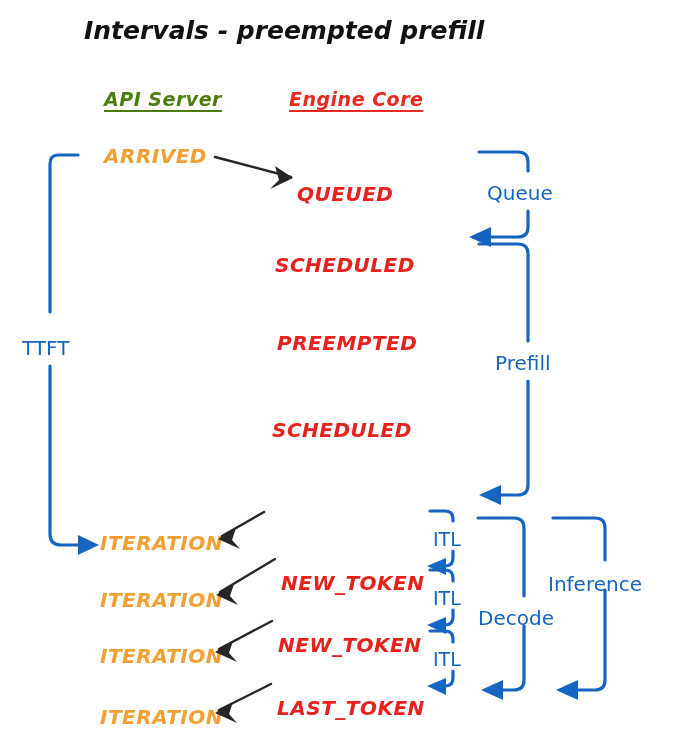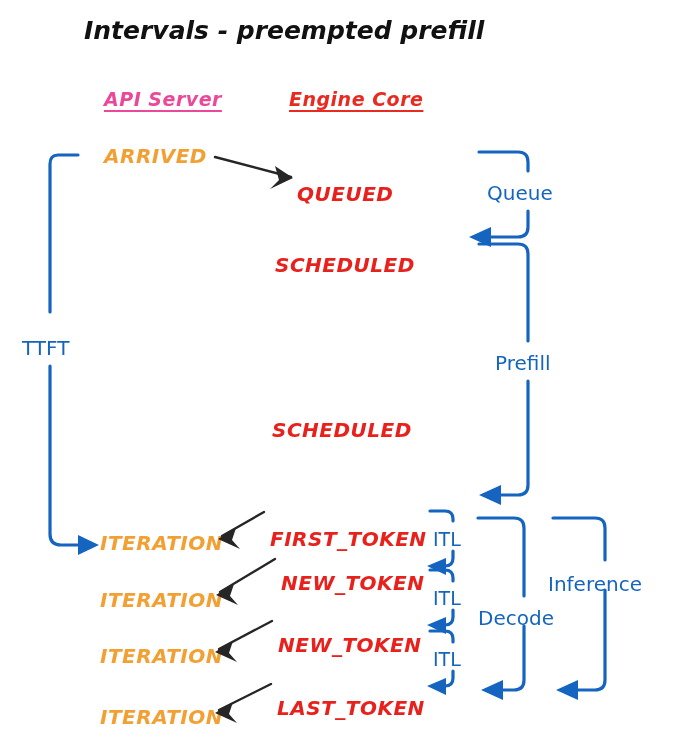--- a/index.html
+++ b/index.html
@@ -8,21 +8,21 @@
   .stage{position:absolute;inset:0;width:679px;height:750px;}
   .lbl{position:absolute;white-space:nowrap;line-height:1;}
 
   
   .hand{font-family:"DejaVu Sans", sans-serif;font-style:italic;font-weight:bold;
         letter-spacing:.5px;}
   .title{font-size:25px;color:#111111;left:84px;top:18px;letter-spacing:0px;}
 
   .hdr{font-size:19px;text-decoration:underline;text-underline-offset:4px;
        text-decoration-thickness:2px;}
-  .hdr-api{color:#ec4899;left:104px;top:90px;}
+  .hdr-api{color:#4d7c0f;left:104px;top:90px;}
   .hdr-eng{color:#E82A20;left:289px;top:90px;}
 
   .state{font-size:20px;}
   .ora{color:#F2A033;}
   .red{color:#E8211C;margin-top:24px;}
 
   .blue-lbl{position:absolute;color:#1565C0;font-family:"DejaVu Sans", sans-serif;
             font-weight:400;white-space:nowrap;line-height:1;}
   .blue-big{font-size:20px;}
   .blue-sm{font-size:19px;}
@@ -45,22 +45,22 @@
   <div class="lbl hand hdr hdr-eng">Engine Core</div>
 
   <div class="lbl hand state ora" style="left:104px;top:146px;">ARRIVED</div>
   <div class="lbl hand state ora" style="left:100px;top:533px;">ITERATION</div>
   <div class="lbl hand state ora" style="left:100px;top:590px;">ITERATION</div>
   <div class="lbl hand state ora" style="left:100px;top:646px;">ITERATION</div>
   <div class="lbl hand state ora" style="left:100px;top:707px;">ITERATION</div>
 
   <div class="lbl hand state red" style="left:297px;top:160px;">QUEUED</div>
   <div class="lbl hand state red" style="left:275px;top:231px;">SCHEDULED</div>
+  <div class="lbl hand state red" style="left:277px;top:309px;">PREEMPTED</div>
   <div class="lbl hand state red" style="left:272px;top:396px;">SCHEDULED</div>
-  <div class="lbl hand state red" style="left:270px;top:505px;">FIRST_TOKEN</div>
   <div class="lbl hand state red" style="left:281px;top:549px;">NEW_TOKEN</div>
   <div class="lbl hand state red" style="left:278px;top:611px;">NEW_TOKEN</div>
   <div class="lbl hand state red" style="left:277px;top:674px;">LAST_TOKEN</div>
 
   <div class="blue-lbl blue-big" style="left:22px;top:338px;">TTFT</div>
   <div class="blue-lbl blue-big" style="left:487px;top:183px;">Queue</div>
   <div class="blue-lbl blue-big" style="left:495px;top:353px;">Prefill</div>
   <div class="blue-lbl blue-big" style="left:478px;top:608px;">Decode</div>
   <div class="blue-lbl blue-big" style="left:548px;top:574px;">Inference</div>
   <div class="blue-lbl blue-sm" style="left:433px;top:530px;">ITL</div>

